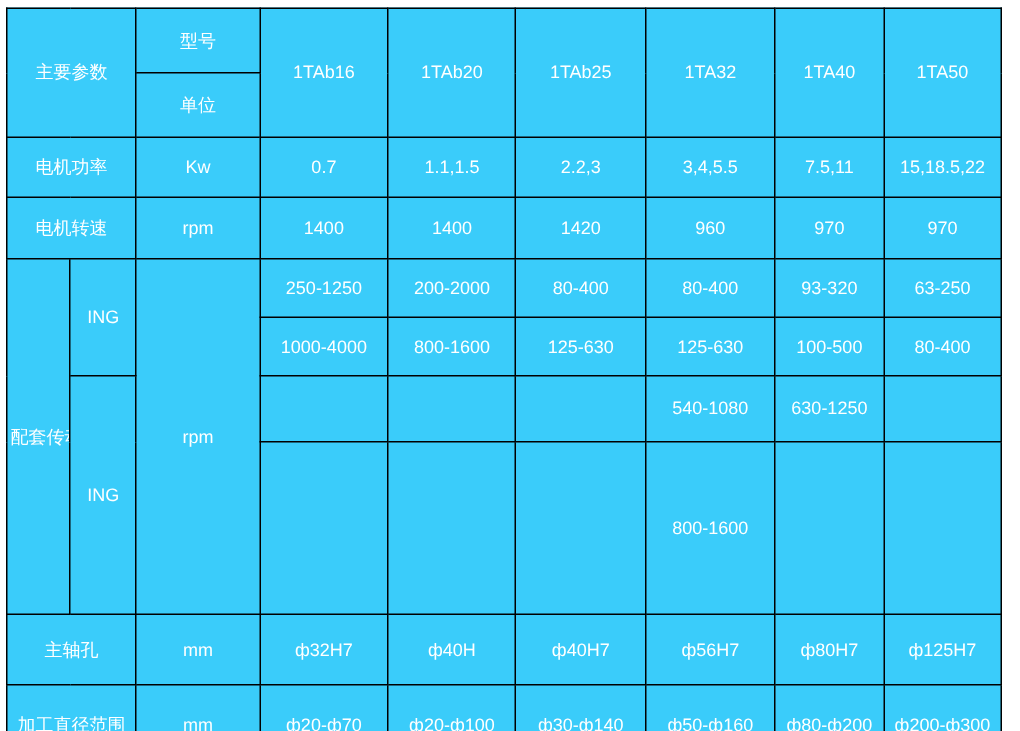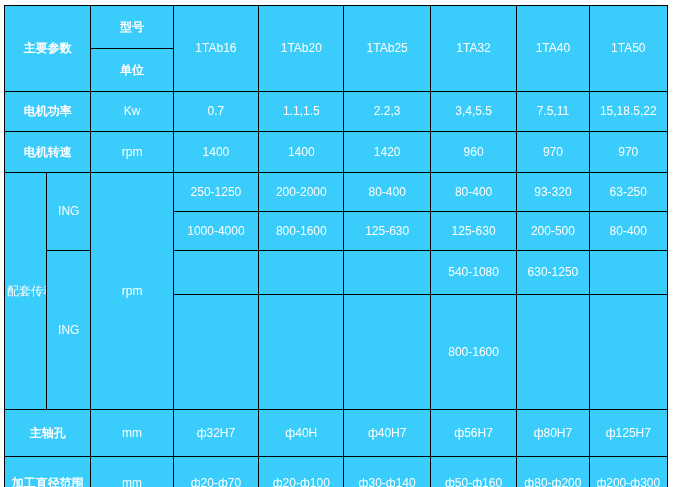--- a/index.html
+++ b/index.html
@@ -34,21 +34,20 @@
     text-align: center;
     vertical-align: middle;
     font-size: 12px;
     line-height: 1.35;
     padding: 1px 2px;
     overflow: hidden;
     white-space: nowrap;
   }
   td.cn {
     font-size: 12.5px;
-    font-weight: bold;
   }
   td.wrapcn {
     white-space: normal;
     word-break: break-all;
   }
   td.vertical-label {
     white-space: normal;
     word-break: break-all;
     font-size: 12.5px;
     line-height: 1.45;
@@ -123,21 +122,21 @@
       <td>80-400</td>
       <td>93-320</td>
       <td>63-250</td>
     </tr>
 
     <tr>
       <td style="height:36px">1000-4000</td>
       <td>800-1600</td>
       <td>125-630</td>
       <td>125-630</td>
-      <td>200-500</td>
+      <td>100-500</td>
       <td>80-400</td>
     </tr>
 
     <tr>
       <td rowspan="2">ING</td>
       <td class="blank" style="height:41px"></td>
       <td class="blank"></td>
       <td class="blank"></td>
       <td>540-1080</td>
       <td>630-1250</td>

